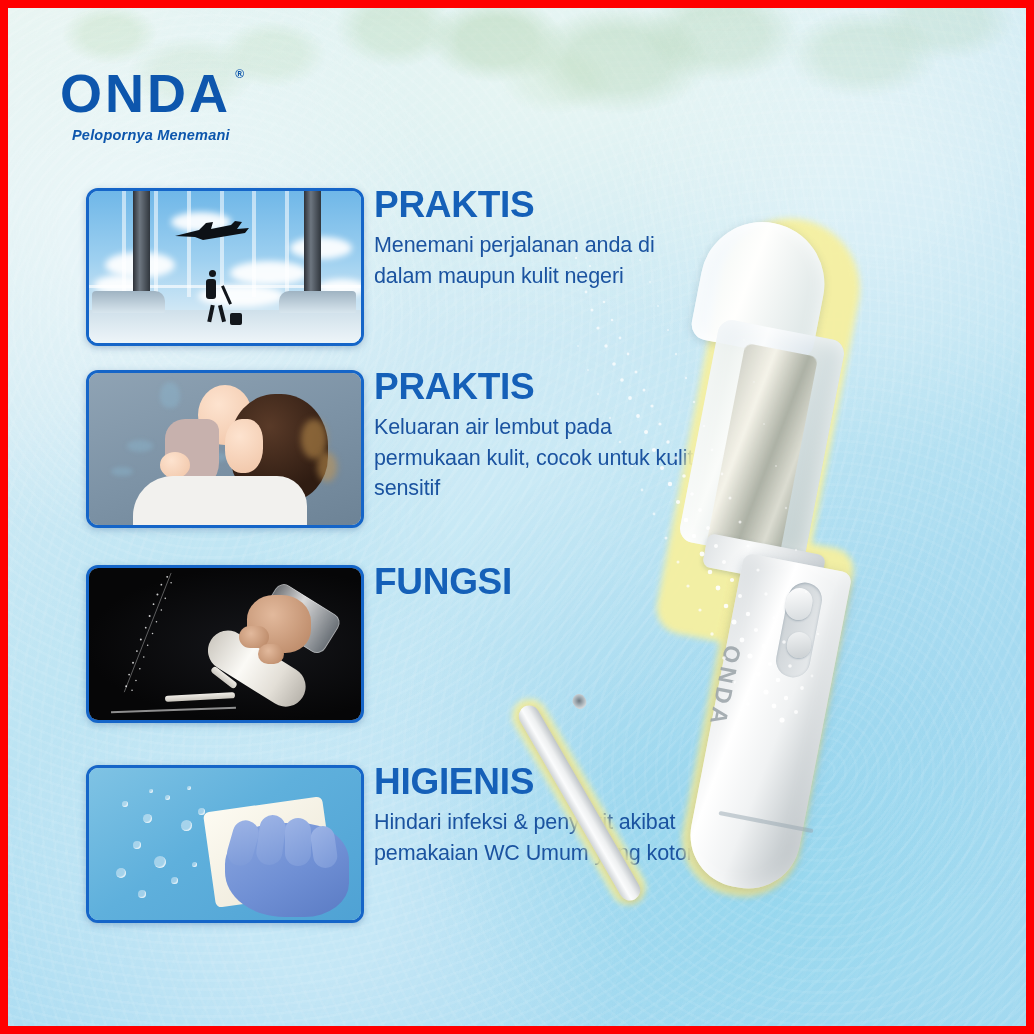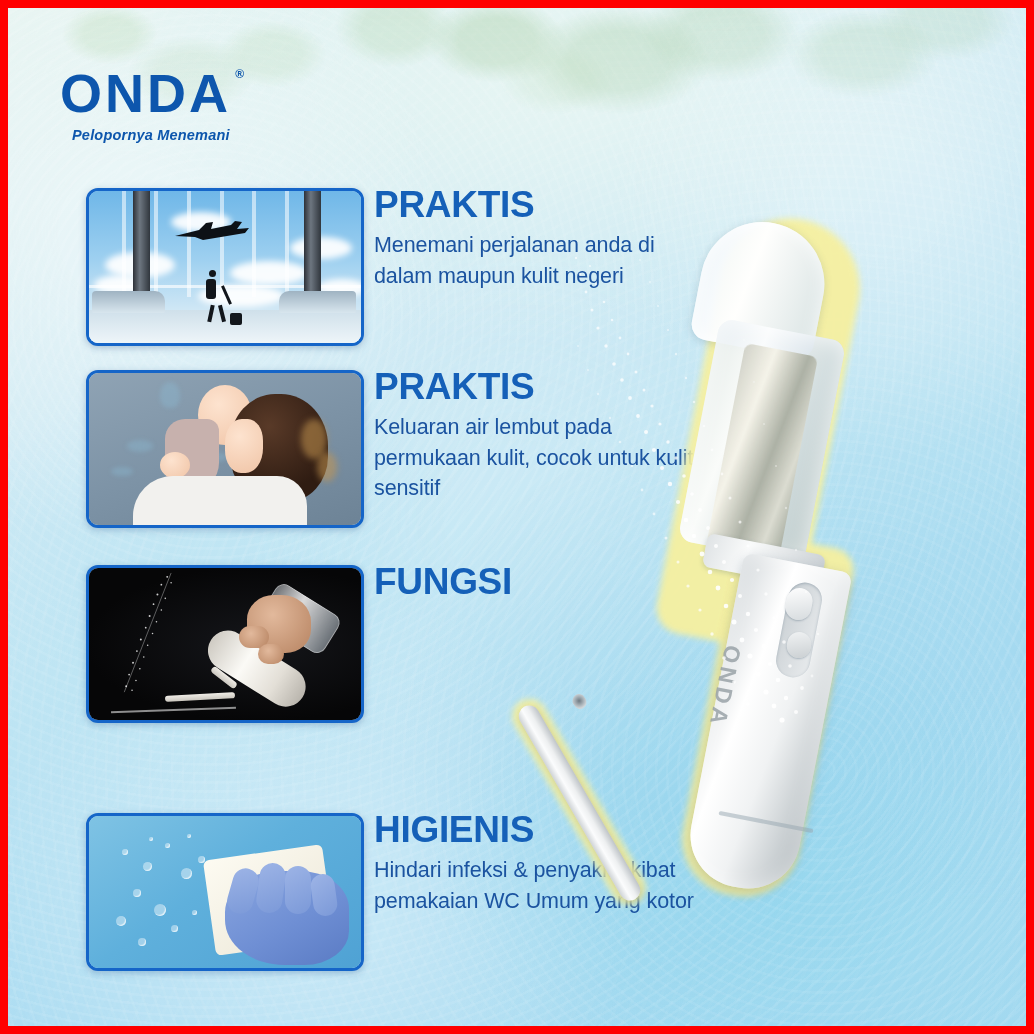--- a/index.html
+++ b/index.html
@@ -235,21 +235,21 @@
           <path d="M14 124 L62 2" stroke="#ffffff" stroke-width="1" opacity=".35" fill="none"></path>
         </svg>
         <div style="position:absolute;left:8%;bottom:6%;width:46%;height:2px;background:rgba(255,255,255,.55);transform:rotate(-2deg);"></div>
       </div>
     </div>
     <div class="txt">
       <div class="head two">FUNGSI</div>
     </div>
   </div>
 
-  <div class="feature" style="top:757px;height:156px;width:660px;margin-top:48px;">
+  <div class="feature" style="top:757px;height:156px;width:660px;">
     <div class="thumb">
       <div class="inner">
         <div class="wp-bg"></div>
         <div class="wp-drop" style="left:12%;top:22%;width:6px;height:6px;"></div>
         <div class="wp-drop" style="left:20%;top:30%;width:9px;height:9px;"></div>
         <div class="wp-drop" style="left:28%;top:18%;width:5px;height:5px;"></div>
         <div class="wp-drop" style="left:34%;top:34%;width:11px;height:11px;"></div>
         <div class="wp-drop" style="left:16%;top:48%;width:8px;height:8px;"></div>
         <div class="wp-drop" style="left:24%;top:58%;width:12px;height:12px;"></div>
         <div class="wp-drop" style="left:40%;top:26%;width:7px;height:7px;"></div>

